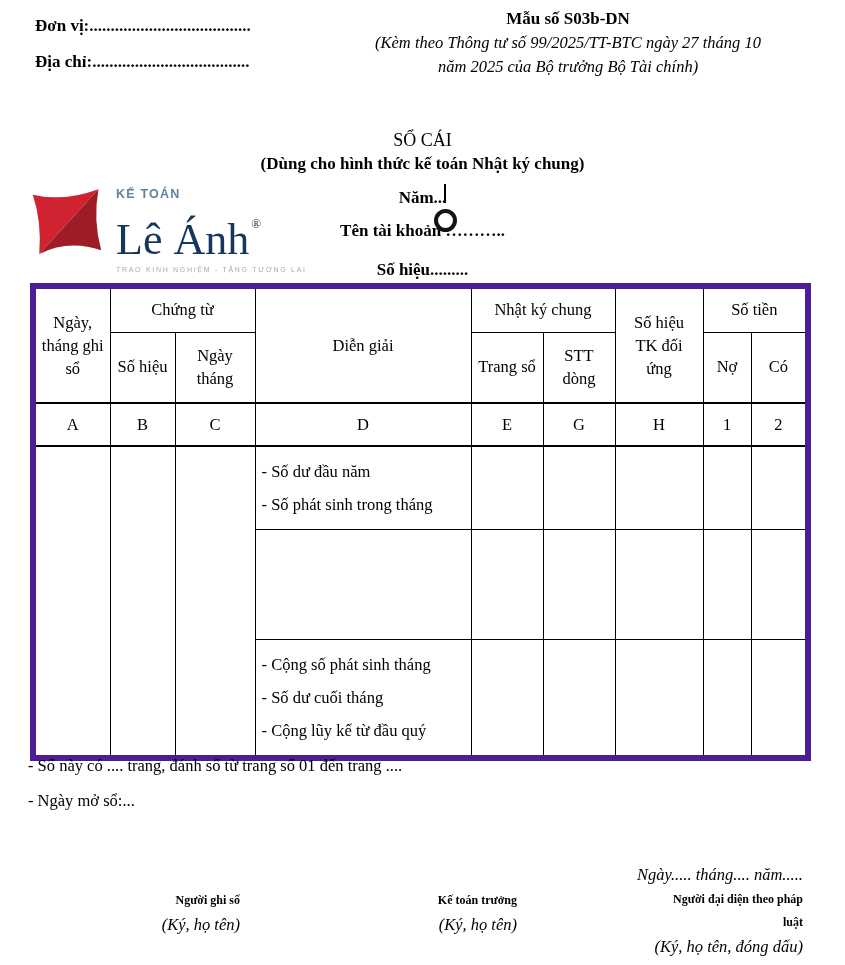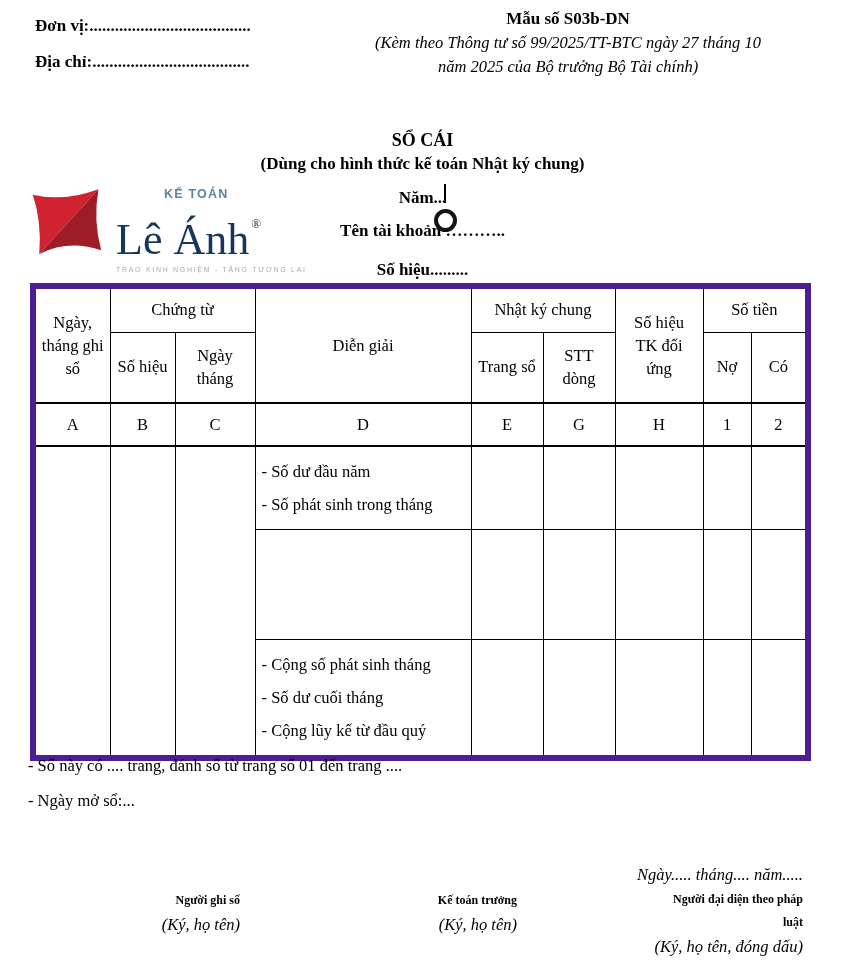--- a/index.html
+++ b/index.html
@@ -13,37 +13,37 @@
   .top-left { position:absolute; left:35px; top:16px; font-weight:bold; font-size:17px; }
   .top-left .line { line-height:19px; }
   .top-left .line + .line { margin-top:17px; }
 
   .top-right { position:absolute; left:328px; top:8px; width:480px; text-align:center; }
   .form-no { font-weight:bold; font-size:17px; line-height:22px; }
   .form-note { font-style:italic; font-size:16.5px; line-height:24px; white-space:pre-line; margin-top:1px; }
 
   
   .title-block { position:absolute; left:0; top:130px; width:845px; text-align:center; }
-  .doc-title    { font-weight:bold; font-size:18px; line-height:20px; }
+  .doc-title    { font-weight:normal; font-size:18px; line-height:20px; }
   .doc-subtitle { font-weight:bold; font-size:17px; line-height:20px; margin-top:4px; }
   .doc-year     { font-weight:bold; font-size:17px; line-height:19px; margin-top:14px; }
   .doc-account  { font-weight:bold; font-size:17px; line-height:19px; margin-top:14px; }
   .doc-accno    { font-weight:bold; font-size:17px; line-height:19px; margin-top:20px; }
 
   
   .caret { position:absolute; left:444px; top:184px; width:2px; height:19px; background:#000; }
   .cursor-ring { position:absolute; left:434px; top:209px; width:23px; height:23px;
                  border:4px solid #141414; border-radius:50%; background:transparent; }
 
   
   .logo { position:absolute; left:30px; top:186px; display:flex; align-items:flex-start; }
   .logo-mark { width:74px; height:71px; display:block; }
   .logo-text { margin-left:12px; }
   .logo-top { font-family:"Liberation Sans", sans-serif; font-weight:bold; font-size:12.5px;
-              letter-spacing:1.2px; margin-top:1px;margin-left:48px; }
+              letter-spacing:1.2px; margin-top:1px; }
   .logo-name { font-family:"Liberation Serif", serif; font-size:44px; line-height:46px; font-weight:normal; }
   .logo-name .reg { font-size:13px; vertical-align:26px; margin-left:2px; }
   .logo-tagline { font-family:"Liberation Sans", sans-serif; font-size:7px; letter-spacing:1.7px; margin-top:3px; }
 
   
   table.ledger { position:absolute; left:30px; top:283px; width:775px;
                  border-collapse:collapse; table-layout:fixed;
                  font-size:16.5px; }
   .ledger th, .ledger td { border:1px solid #000; font-weight:normal;
                            text-align:center; vertical-align:middle; padding:2px 3px; }

